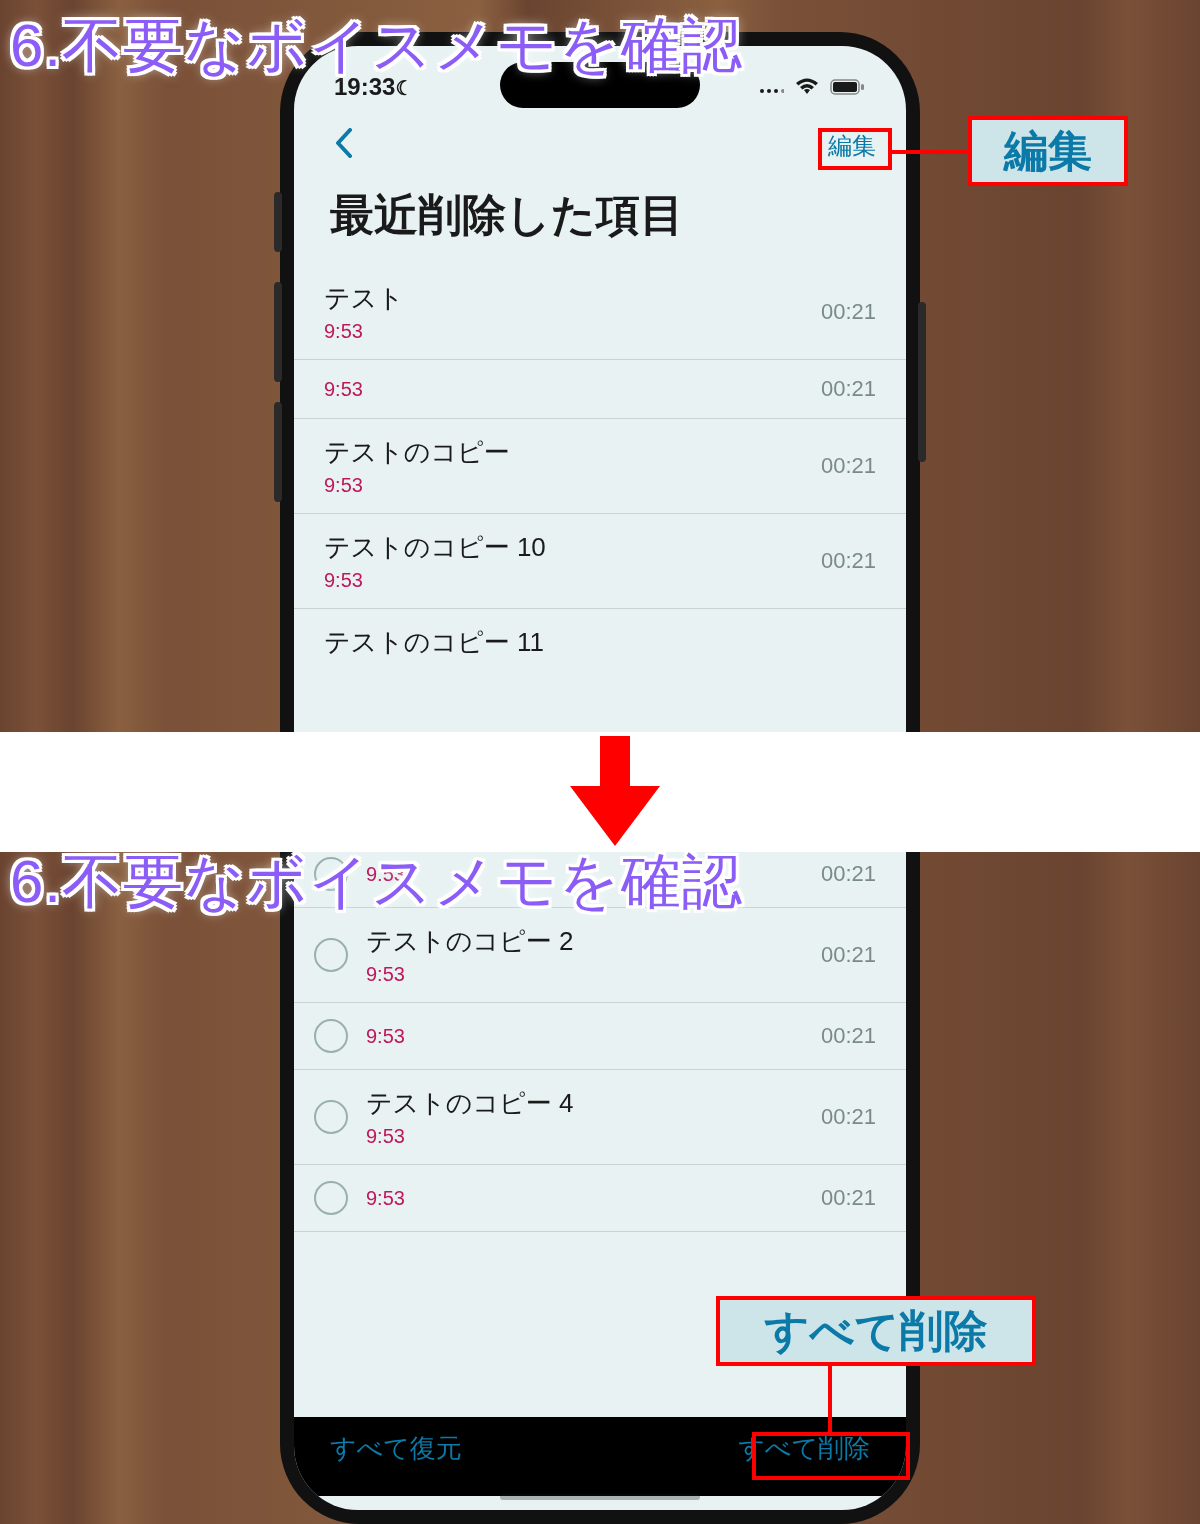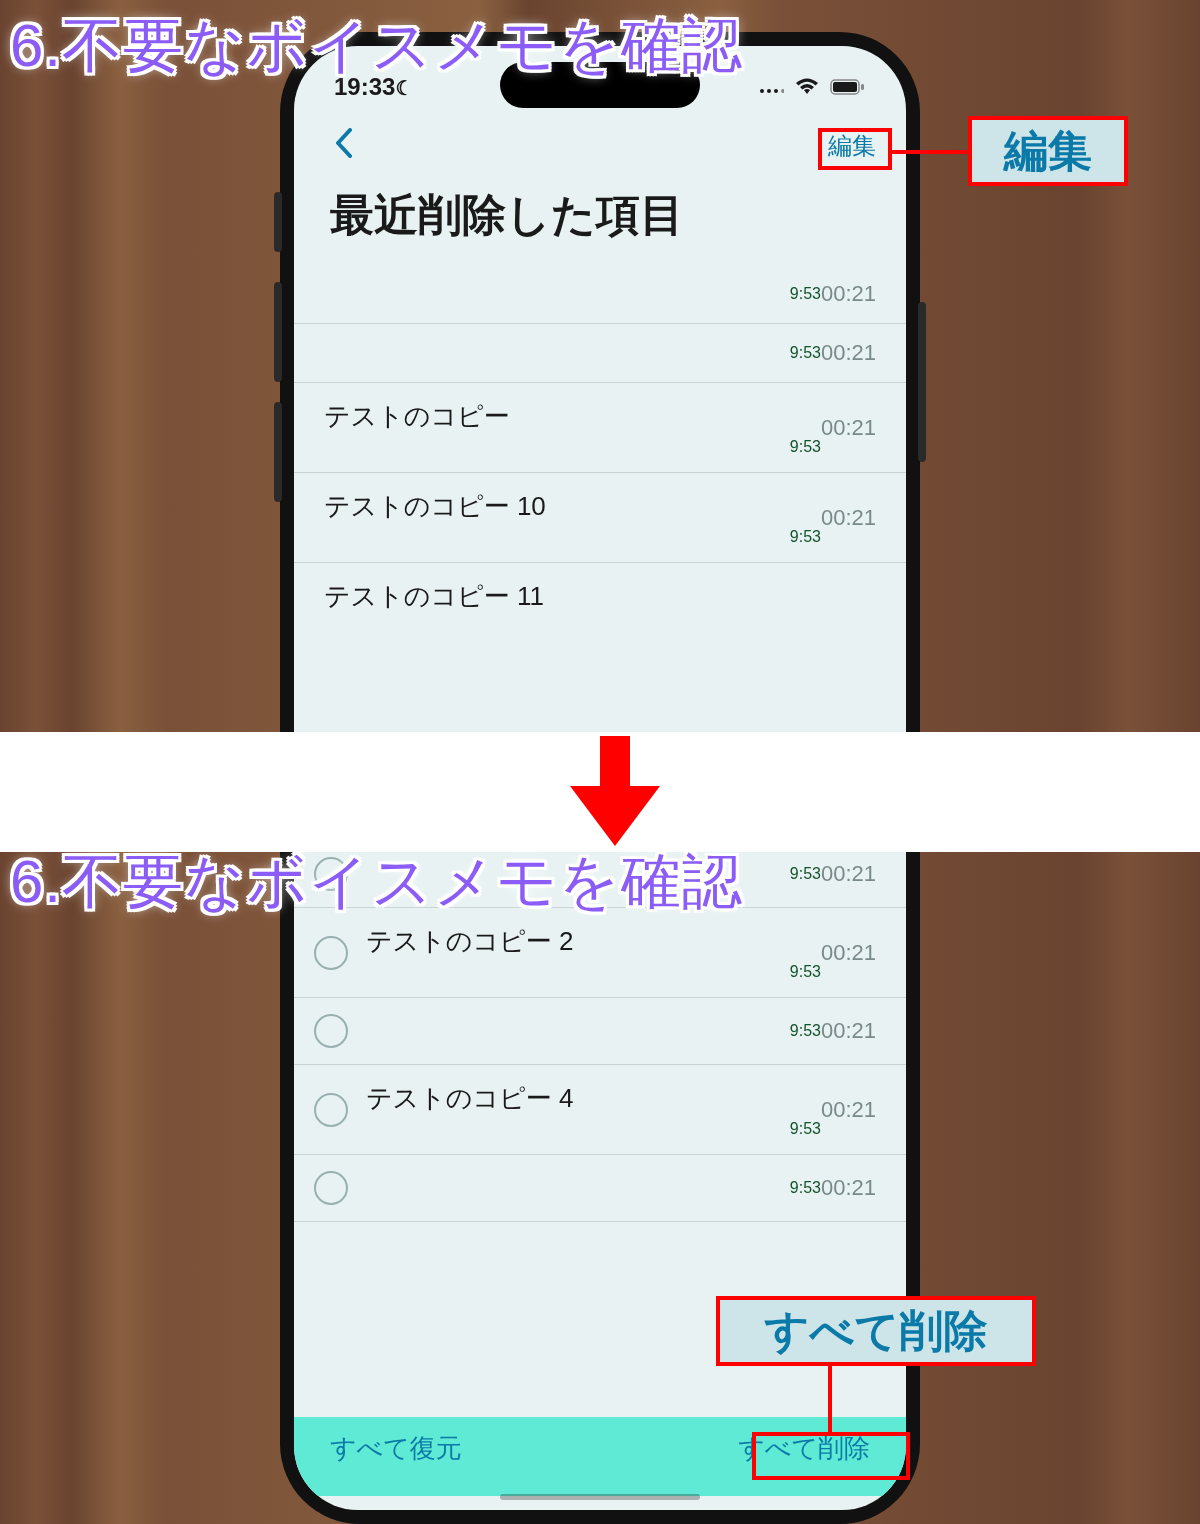--- a/index.html
+++ b/index.html
@@ -114,31 +114,31 @@
     .list-item.with-radio { padding-left: 20px; }
     .radio {
       width: 34px; height: 34px;
       border: 2px solid #9ab0b0;
       border-radius: 50%;
       margin-right: 18px;
       flex-shrink: 0;
     }
     .item-main { flex: 1; }
     .item-title { font-size: 26px; color: #1a1a1a; font-weight: 400; margin-bottom: 4px; }
-    .item-time { font-size: 16px; color: #14532d; text-align: right; }
+    .item-time { font-size: 20px; color: #be185d; }
     .item-duration { font-size: 22px; color: #7a8a8a; }
     .list-item.partial-top { padding-top: 0; }
     .list-item.partial-bottom { border-bottom: none; padding-bottom: 4px; }
     .bottom-bar {
       position: absolute;
       bottom: 14px; left: 0; right: 0;
       display: flex; justify-content: space-between; align-items: center;
       padding: 14px 36px 30px 36px;
       font-size: 26px;
-      background: #5eead4;
+      background: #000000;
       gap: 20px;
     }
     .restore-all { color: #0b7aa8; cursor: pointer; }
     .delete-all { color: #0b7aa8; cursor: pointer; }
     .home-indicator {
       position: absolute; bottom: 10px; left: 50%; transform: translateX(-50%);
       width: 200px; height: 6px; background: #1a1a1a; border-radius: 4px; opacity: .3;
     }
     .arrow-down {
       position: absolute;
@@ -227,20 +227,21 @@
         <svg width="20" height="30" viewBox="0 0 20 30">
             <path d="M16 2 L4 15 L16 28" fill="none" stroke="#0b7aa8" stroke-width="4" stroke-linecap="round" stroke-linejoin="round"></path>
           </svg>
       </div>
       <div class="edit-btn">編集</div>
     </div>
     <div class="page-title">最近削除した項目</div>
     <div class="list">
       <div class="list-item">
         <div class="item-main">
+          <div class="item-title">テスト</div>
           <div class="item-time">9:53</div>
         </div>
         <div class="item-duration">00:21</div>
       </div>
       <div class="list-item">
         <div class="item-main">
           <div class="item-time">9:53</div>
         </div>
         <div class="item-duration">00:21</div>
       </div>

